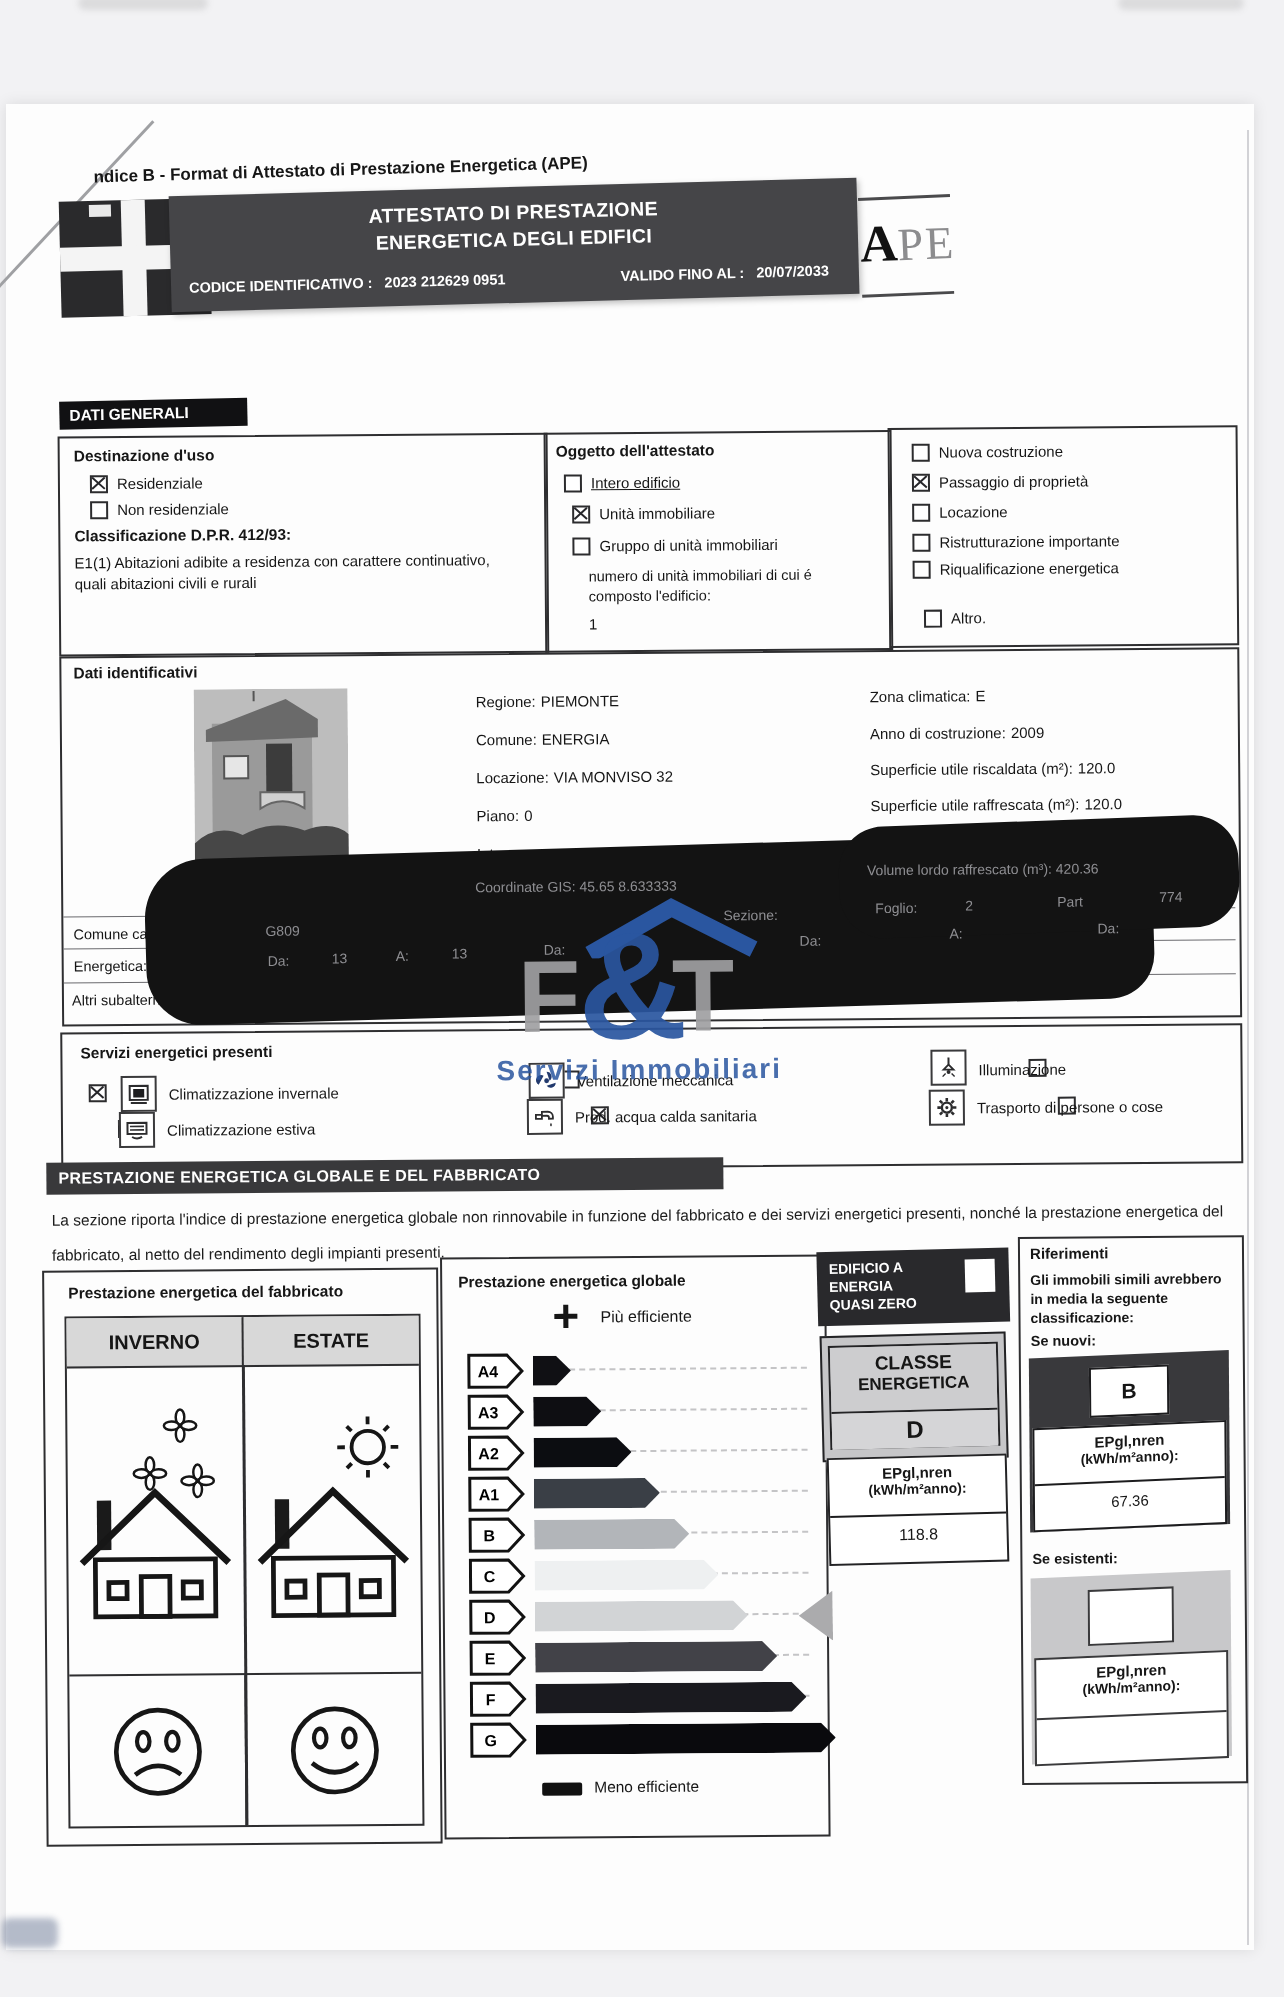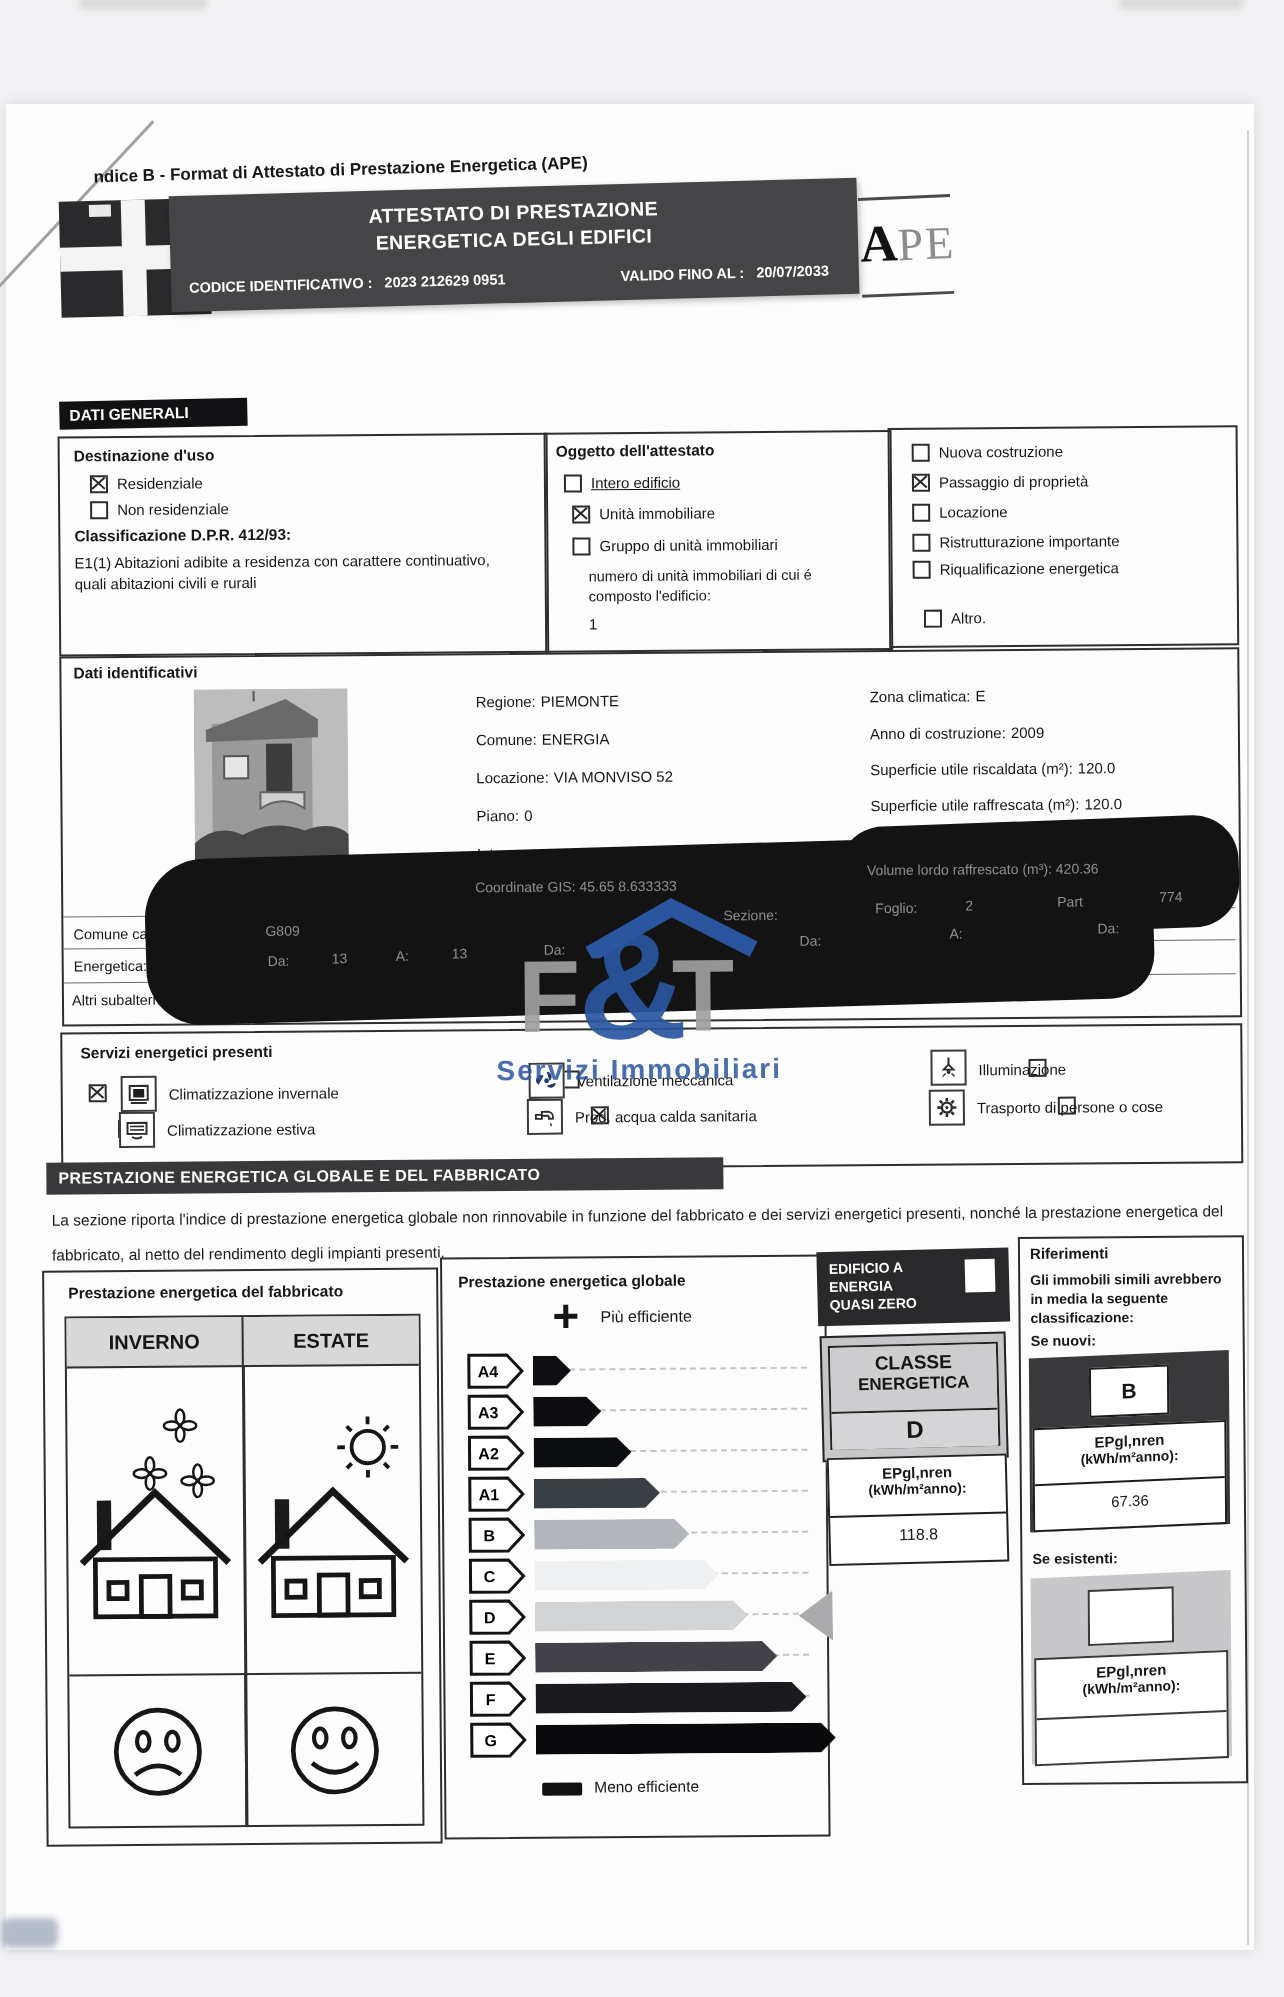--- a/index.html
+++ b/index.html
@@ -157,21 +157,21 @@
     <rect x="72" y="54" width="26" height="48" fill="#3c3c3c"></rect>
     <path d="M66 102 h44 v16 q-22 -14 -44 0 z" fill="#d0d0d0" stroke="#666" stroke-width="2"></path>
     <path d="M0 152 q22 -20 48 -8 q30 -16 62 -4 q28 -10 44 4 v81 h-154 z" fill="#474747"></path>
   </svg>
 
   <div class="field" style="left:478px;top:692px;">
     <span class="lb">Regione:</span><span class="v">PIEMONTE</span></div>
   <div class="field" style="left:478px;top:730px;">
     <span>Comune:</span><span class="v">ENERGIA</span></div>
   <div class="field" style="left:478px;top:768px;">
-    <span>Locazione:</span><span class="v">VIA MONVISO 52</span></div>
+    <span>Locazione:</span><span class="v">VIA MONVISO 32</span></div>
   <div class="field" style="left:478px;top:806px;">
     <span>Piano:</span><span class="v">0</span></div>
   <div class="field" style="left:478px;top:844px;">
     <span>Interno:</span><span class="v"></span></div>
 
   <div class="field" style="left:872px;top:690px;">
     <span>Zona climatica:</span><span class="v">E</span></div>
   <div class="field" style="left:872px;top:727px;">
     <span>Anno di costruzione:</span><span class="v">2009</span></div>
   <div class="field" style="left:872px;top:763px;">

